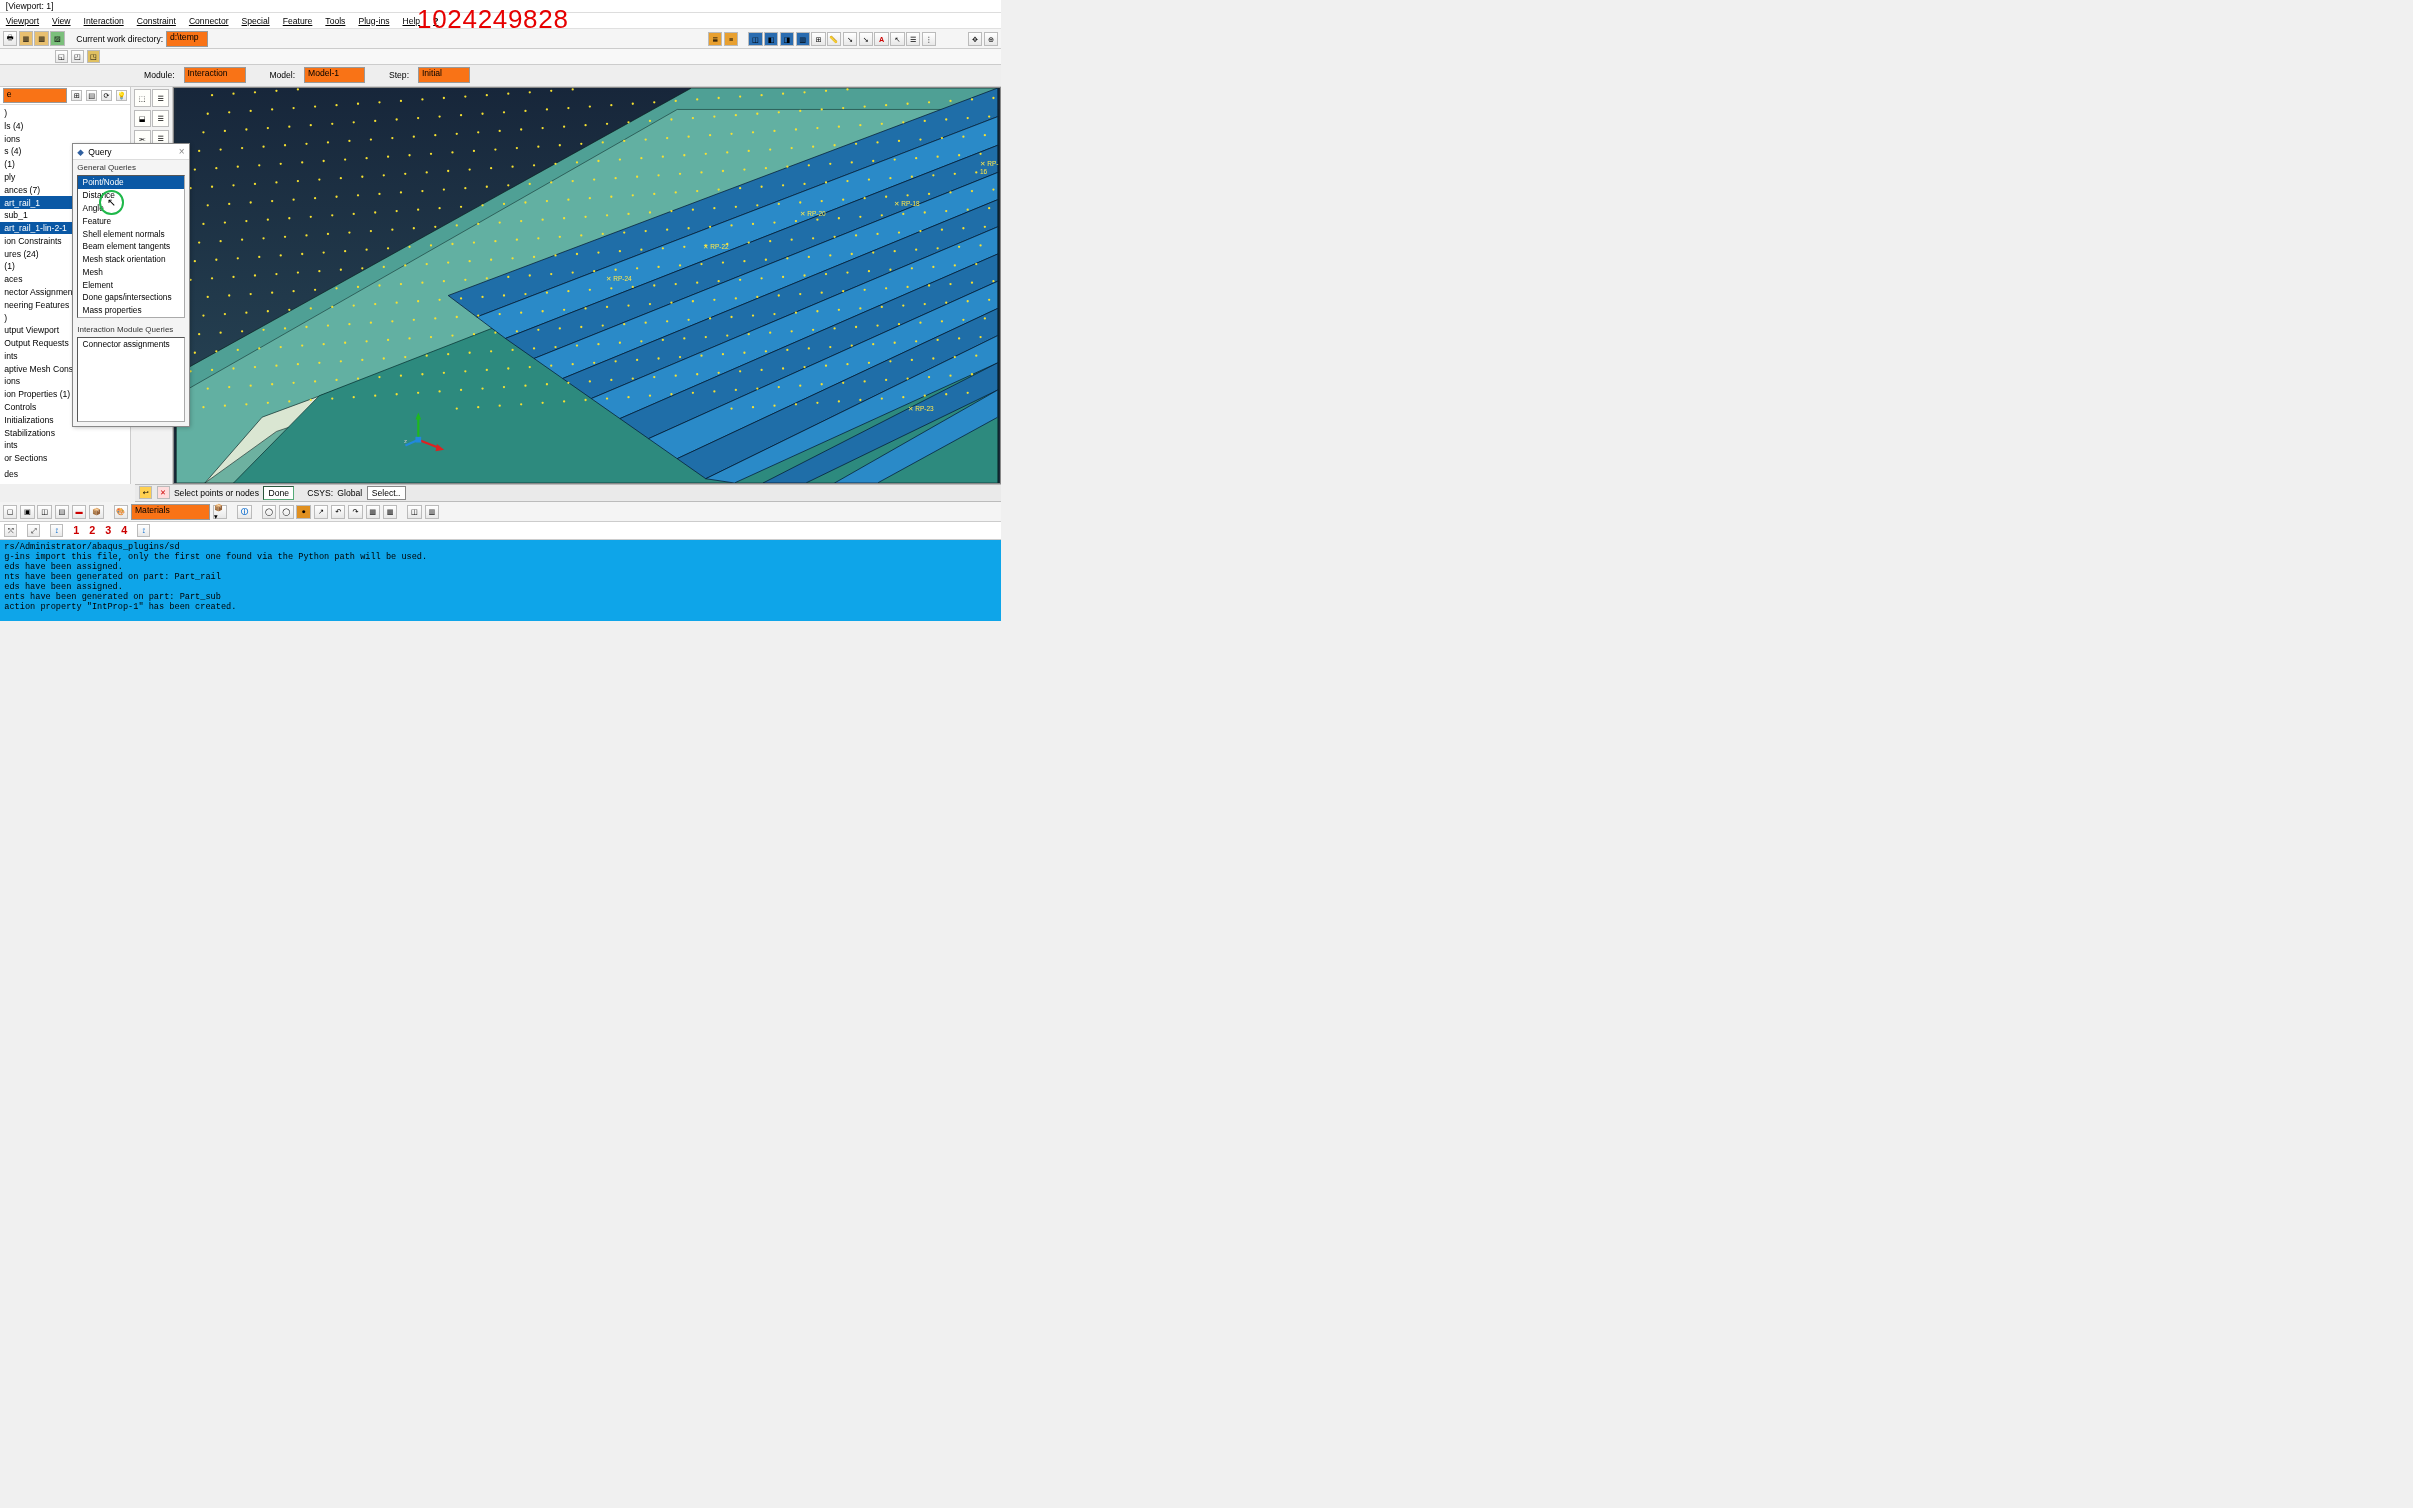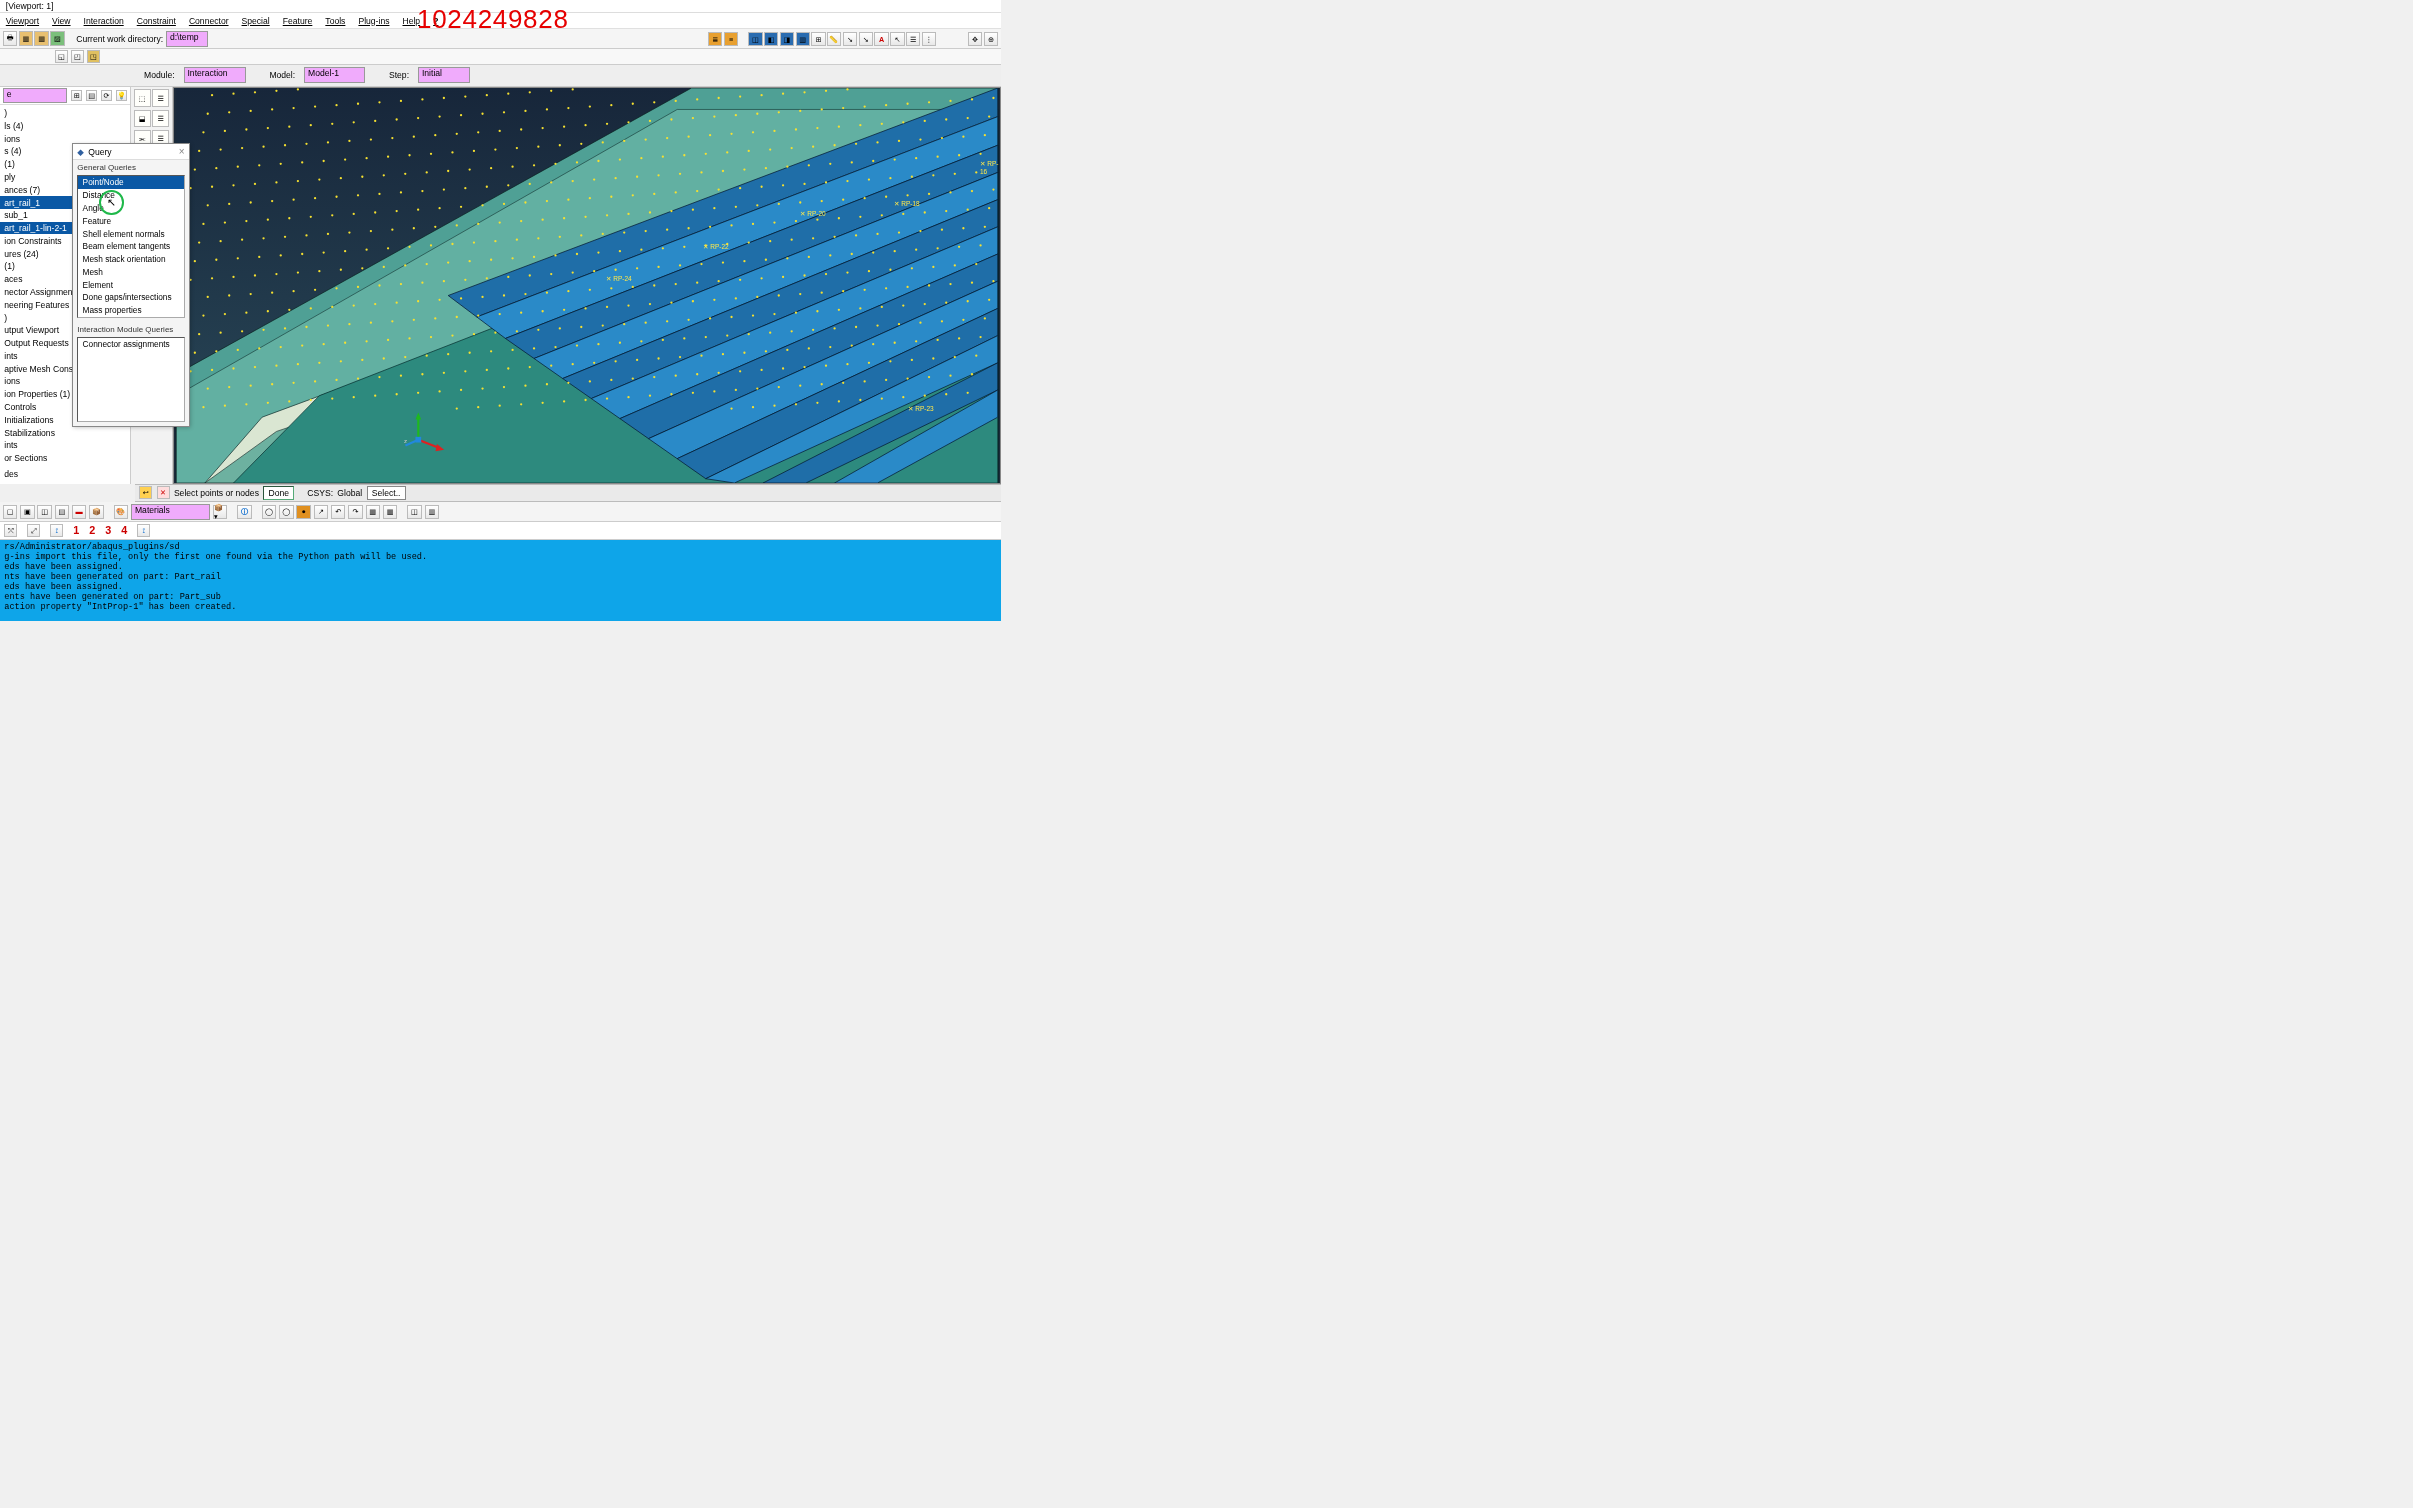--- a/index.html
+++ b/index.html
@@ -9,21 +9,21 @@
 .menu-bar { background: #fff; height: 16px; display: flex; gap: 13px; padding: 1.4px 5.8px; align-items: center; border-bottom: 0.7px solid #e0e0e0; }
 .menu-bar span { cursor: pointer; text-decoration: underline; }
 
 .toolbar { background: #f5f5f5; height: 20px; display: flex; align-items: center; padding: 1.4px 2.9px; gap: 2.9px; border-bottom: 0.7px solid #ccc; }
 .toolbar2 { background: #f8f8f8; height: 16px; display: flex; align-items: center; padding: 1.4px 29px 1.4px 55px; gap: 2.9px; border-bottom: 0.7px solid #ccc; }
 .tb-icon { width: 14.4px; height: 14.4px; border: 0.7px solid #bbb; background: linear-gradient(#fff,#e8e8e8); display: inline-flex; align-items: center; justify-content: center; font-size: 7.2px; cursor: pointer; }
 .tb-group { display: flex; gap: 1.4px; align-items: center; }
 
 .context-bar { background: #eee; height: 21.6px; display: flex; align-items: center; padding-left: 144px; gap: 9px; border-bottom: 0.7px solid #ccc; }
 .ctx-label { font-size: 8.6px; }
-.ctx-select { height: 16px; background: #f0abfc; border: 0.7px solid #999; padding: 0 11.5px 0 2.9px; font-size: 8px; position: relative; }
+.ctx-select { height: 16px; background: #f97316; border: 0.7px solid #999; padding: 0 11.5px 0 2.9px; font-size: 8px; position: relative; }
 
 .main-area { position: relative; height: 397px; display: flex; }
 
 .model-tree { width: 131px; background: #fff; border-right: 0.7px solid #ccc; overflow: hidden; position: relative; }
 .tree-top { height: 18.7px; border-bottom: 0.7px solid #ddd; display: flex; align-items: center; gap: 4.3px; padding: 0 2.9px; }
 .tree-items { padding: 1.4px 0; }
 .tree-item { padding: 1.4px 4.3px; white-space: nowrap; cursor: pointer; }
 .tree-item.sel { background: #0a58a5; color: #fff; }
 
 .vert-toolbar { width: 42px; background: #f2f2f2; border-right: 0.7px solid #ccc; display: flex; flex-direction: column; align-items: center; gap: 2.9px; padding-top: 2.9px; }

